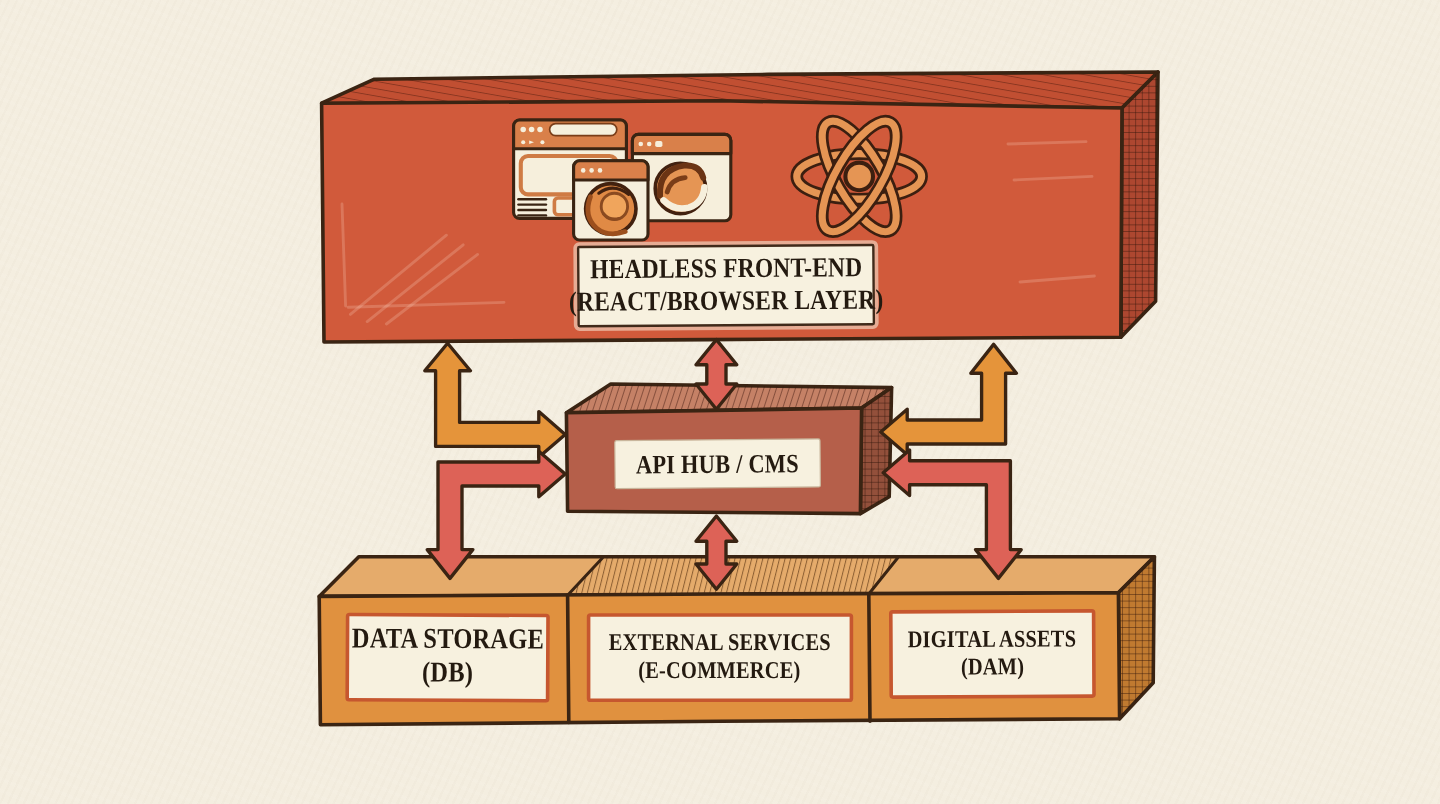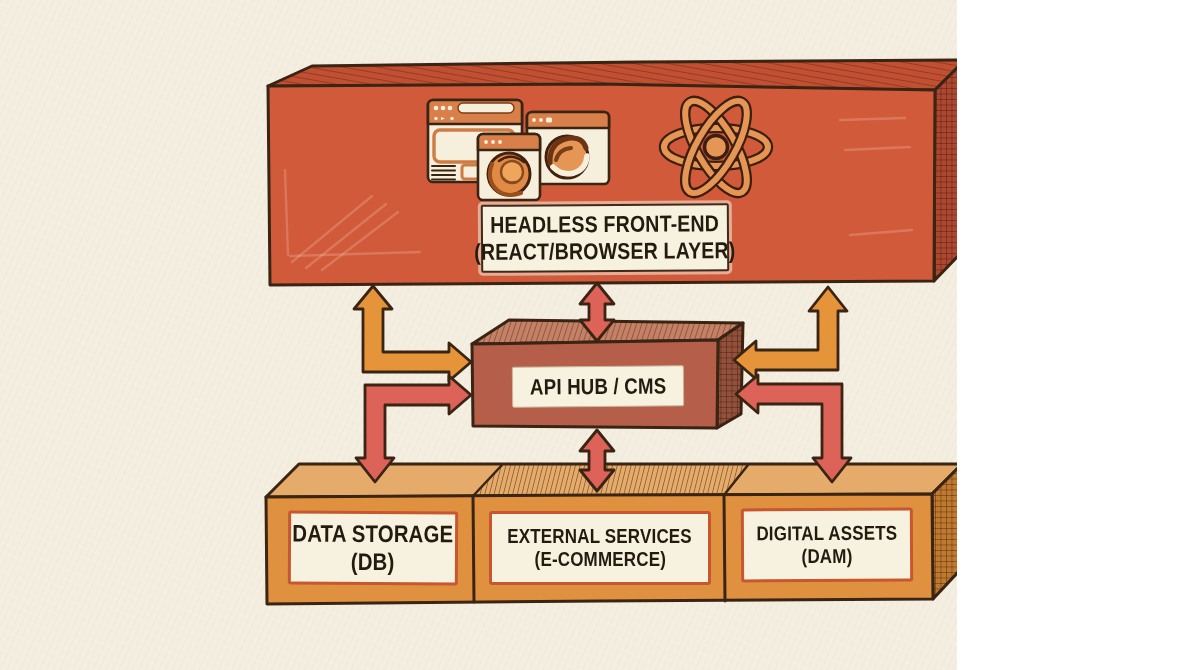--- a/index.html
+++ b/index.html
@@ -1,24 +1,24 @@
 <!DOCTYPE html>
 <html><head>
 <meta charset="utf-8">
 <style>
   html,body{margin:0;padding:0;}
   #stage{
     position:relative;
-    width:957px;height:670px;
+    width:1200px;height:670px;
     overflow:hidden;
     background:
       repeating-linear-gradient(115deg, rgba(130,105,70,.025) 0 2px, transparent 2px 6px),
       repeating-linear-gradient(23deg, rgba(255,255,255,.05) 0 3px, transparent 3px 9px),
       #f4eee0;
-    font-family:Liberation Sans, sans-serif;
+    font-family:Liberation Serif, serif;
   }
   #scene{position:absolute;left:0;top:0;}
   .panel{
     position:absolute;
     background:#f7f1df;
     display:flex;flex-direction:column;align-items:center;justify-content:center;
     color:#241a10;
     text-align:center;
     box-sizing:border-box;
   }

